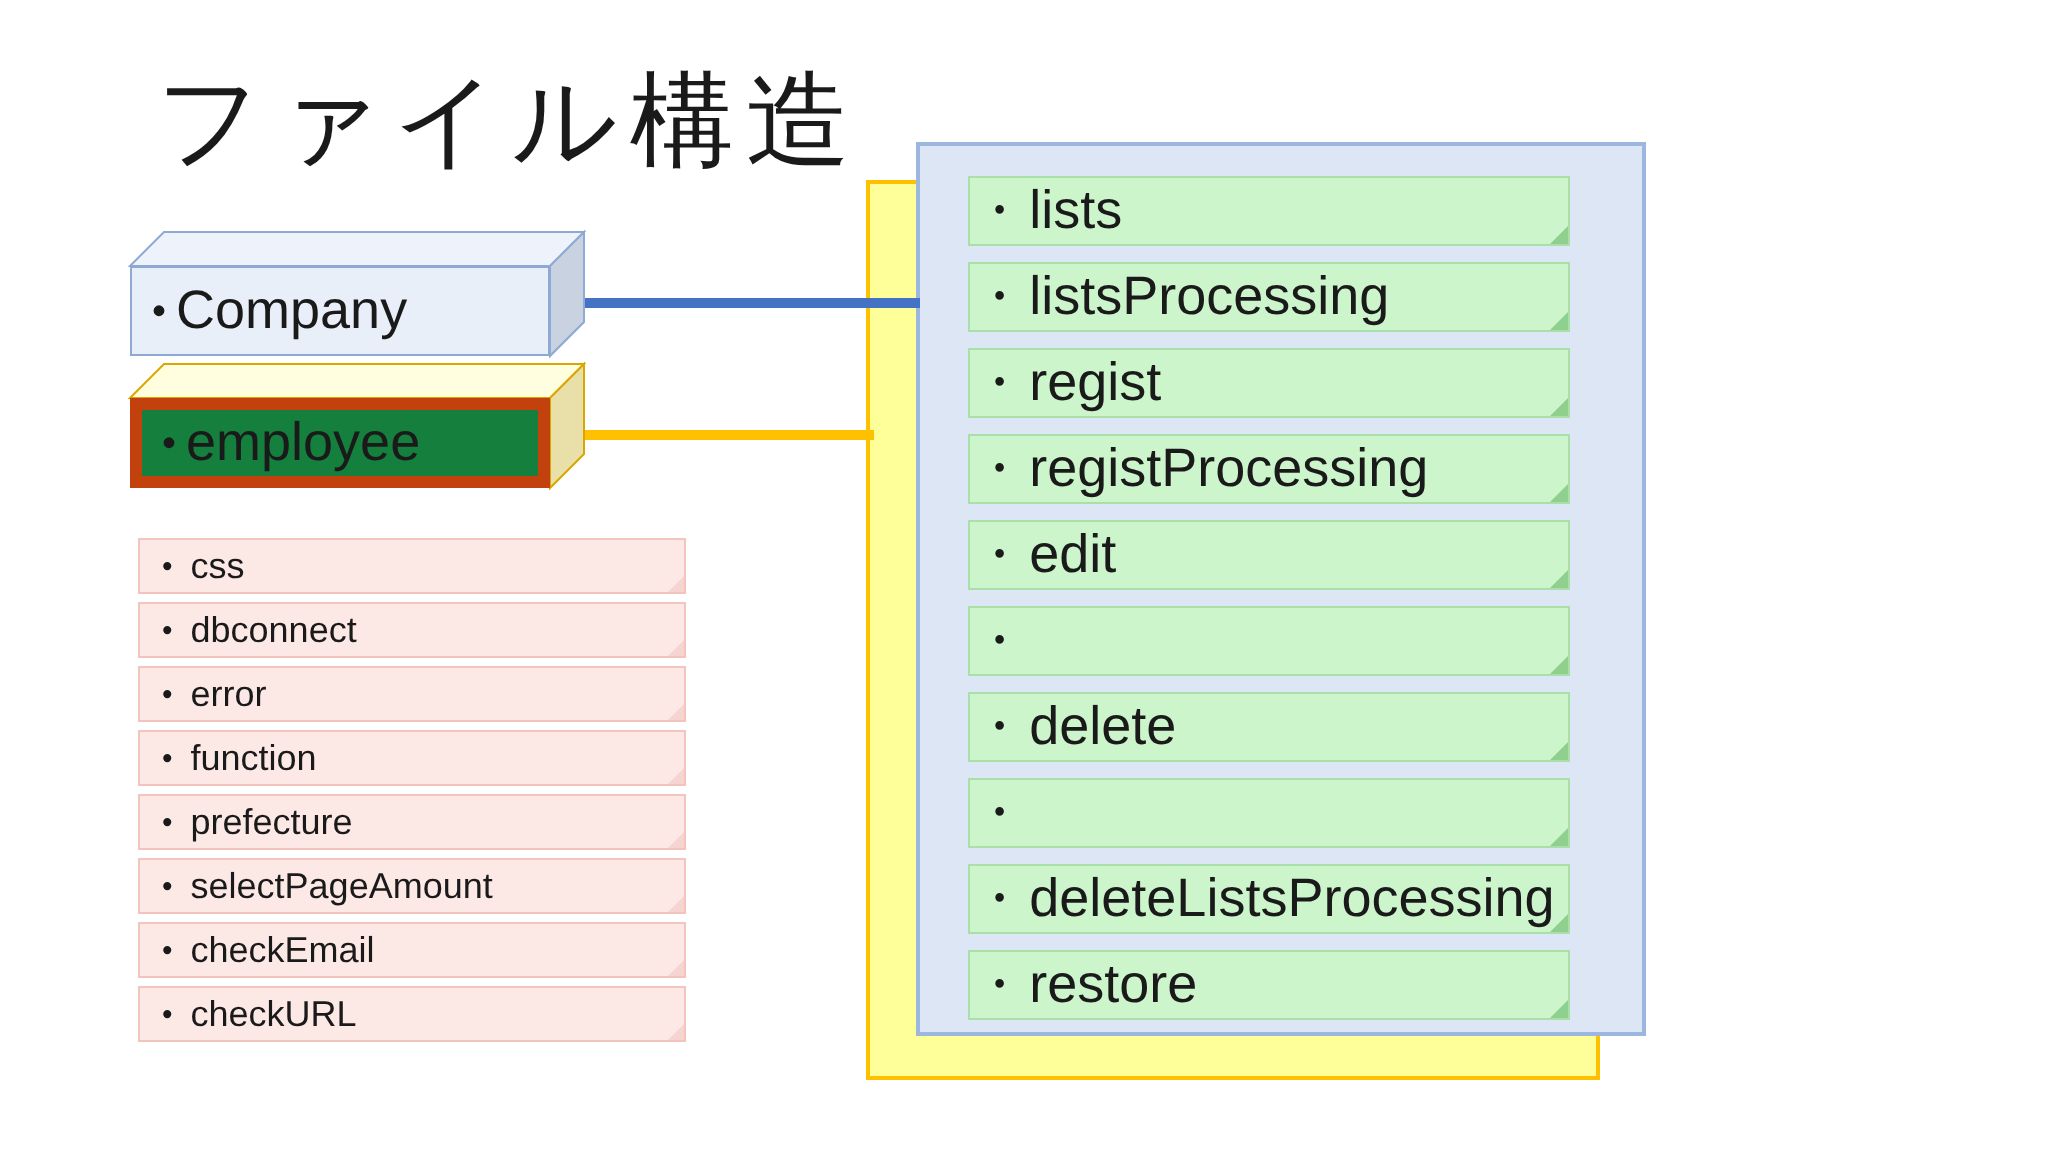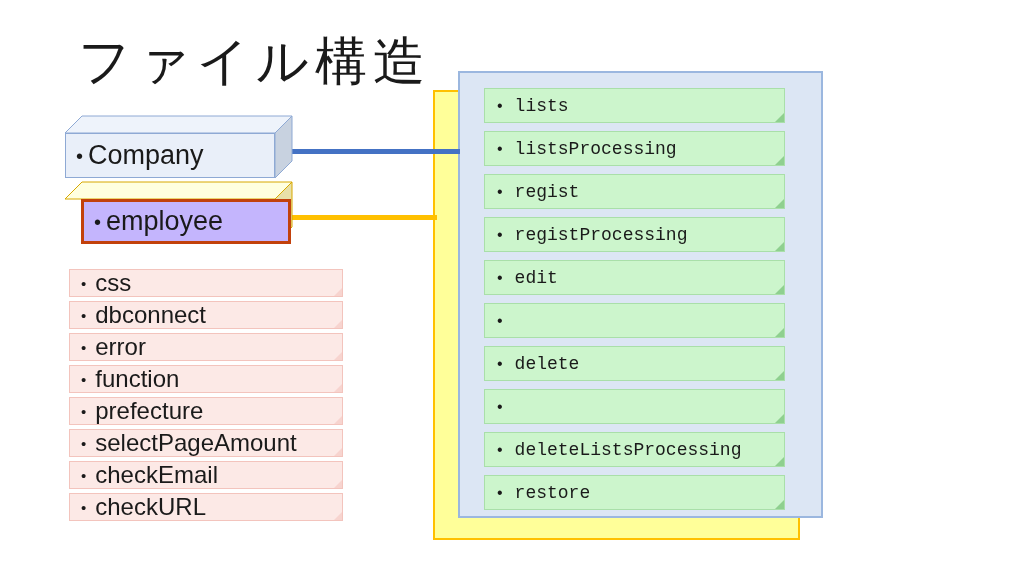--- a/index.html
+++ b/index.html
@@ -100,43 +100,42 @@
     display: inline-block;
     font-size: 20px;
     margin-right: 5px;
     vertical-align: middle;
   }
   #box-company .front {
     background: #e9eff9;
     border: 1px solid #8ea9d4;
   }
   #box-employee .front {
-    background: #c4b5fd;
-    border: 3px solid #c2410c;
-    margin-left: 16px;
+    background: #15803d;
+    border: 6px solid #c2410c;
   }
 
   
   .box3d svg { position: absolute; left: 0; top: 0; overflow: visible; }
 
   
   .item-box {
     position: absolute;
     box-sizing: border-box;
     display: flex;
     align-items: center;
   }
   .item-box .bullet {
     font-size: 15px;
     line-height: 1;
     margin-right: 9px;
     color: #1a1a1a;
   }
   .item-box .item-label {
-    font-size: 24px;
+    font-size: 18px;
     color: #1a1a1a;
     white-space: nowrap;
   }
   .item-box .fold {
     position: absolute;
     right: 0;
     bottom: 0;
     width: 0;
     height: 0;
   }
@@ -156,21 +155,21 @@
 
   .green-box {
     left: 484px;
     width: 301px;
     height: 35px;
     background: #ccf5cc;
     border: 1px solid #a9dfa9;
     padding-left: 12px;
   }
   .green-box .bullet { font-size: 16px; margin-right: 12px; }
-  .green-box .item-label { font-size: 18px; font-family: Liberation Mono, monospace; }
+  .green-box .item-label { font-size: 27px; }
   .green-box .fold {
     border-left: 9px solid transparent;
     border-bottom: 9px solid #8fd08f;
   }
 </style>
 </head>
 <body>
 
 <div id="canvas">
 

